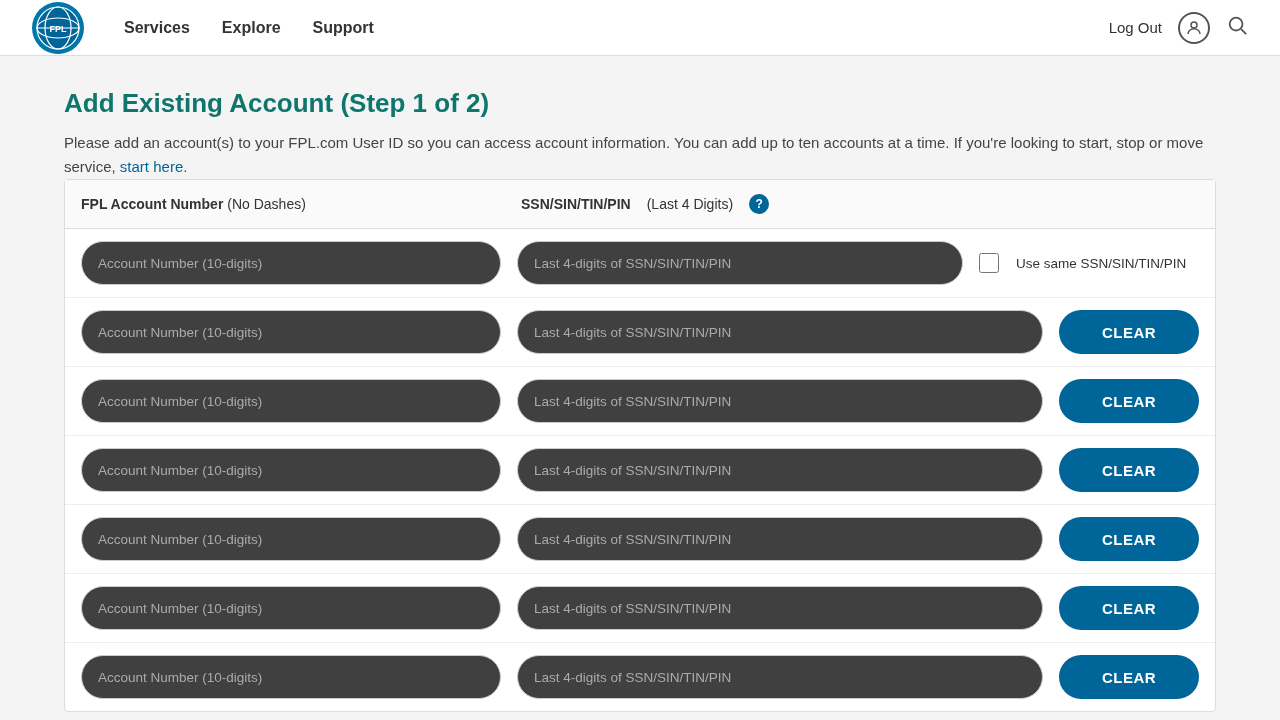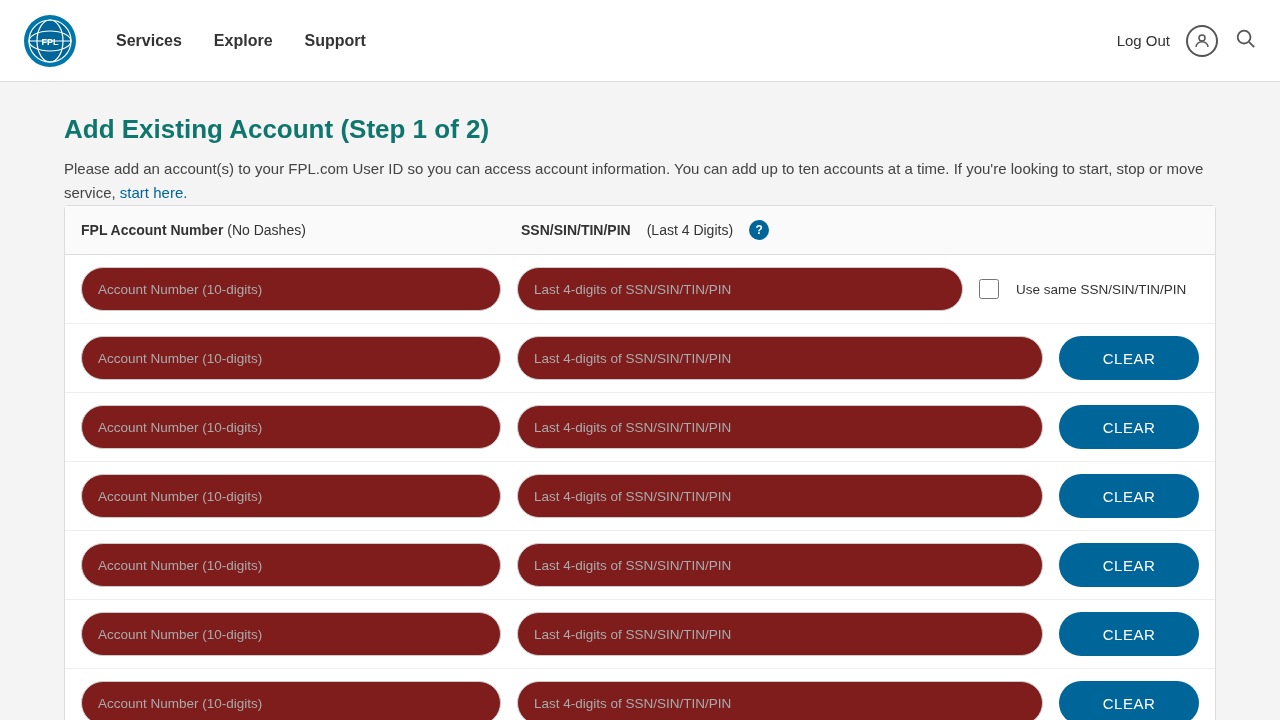--- a/index.html
+++ b/index.html
@@ -3,22 +3,22 @@
   <meta charset="utf-8">
   <style>
     * { box-sizing: border-box; margin: 0; padding: 0; }
     body { font-family: Arial, Helvetica, sans-serif; background: #f4f4f4; color: #333; }
 
     
     .header {
       background: #fff;
       border-bottom: 1px solid #ddd;
       display: flex;
-      padding: 0 24px;
-      height: 82px;
+      padding: 0 32px;
+      height: 56px;
       position: relative;
     }
     .logo-area {
       display: flex;
       align-items: center;
       margin-right: 40px;
     }
     .nav {
       display: flex;
       align-items: center;
@@ -145,21 +145,21 @@
       flex: 1;
     }
     .form-input {
       width: 100%;
       height: 44px;
       border: 1.5px solid #ccc;
       border-radius: 22px;
       padding: 0 16px;
       font-size: 13.5px;
       color: #999;
-      background: #7f1d1d;
+      background: #404040;
       outline: none;
     }
     .form-input::placeholder { color: #aaa; }
 
     .first-row-right {
       display: flex;
       align-items: center;
       gap: 10px;
       flex: 0 0 220px;
     }
@@ -183,21 +183,21 @@
     }
 
     .clear-btn {
       flex: 0 0 140px;
       height: 44px;
       background: #006699;
       color: #fff;
       border: none;
       border-radius: 22px;
       font-size: 15px;
-      font-weight: 400;
+      font-weight: 700;
       cursor: pointer;
       letter-spacing: 0.5px;
     }
 
     
     .fpl-logo-svg {
       width: 52px;
       height: 52px;
     }
   </style>

